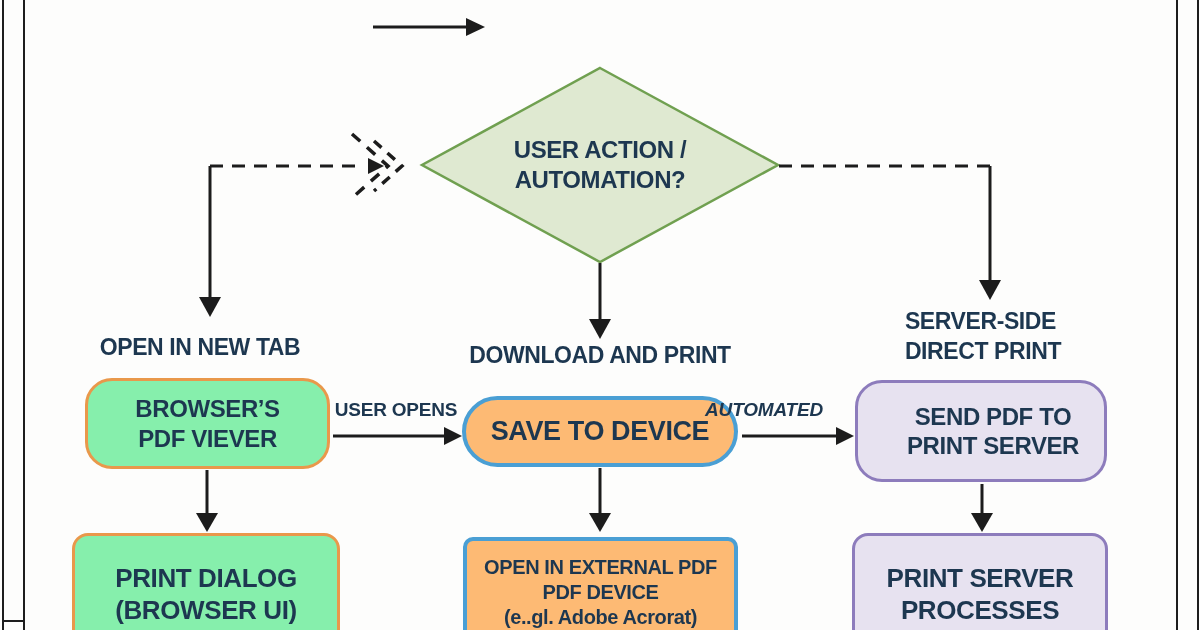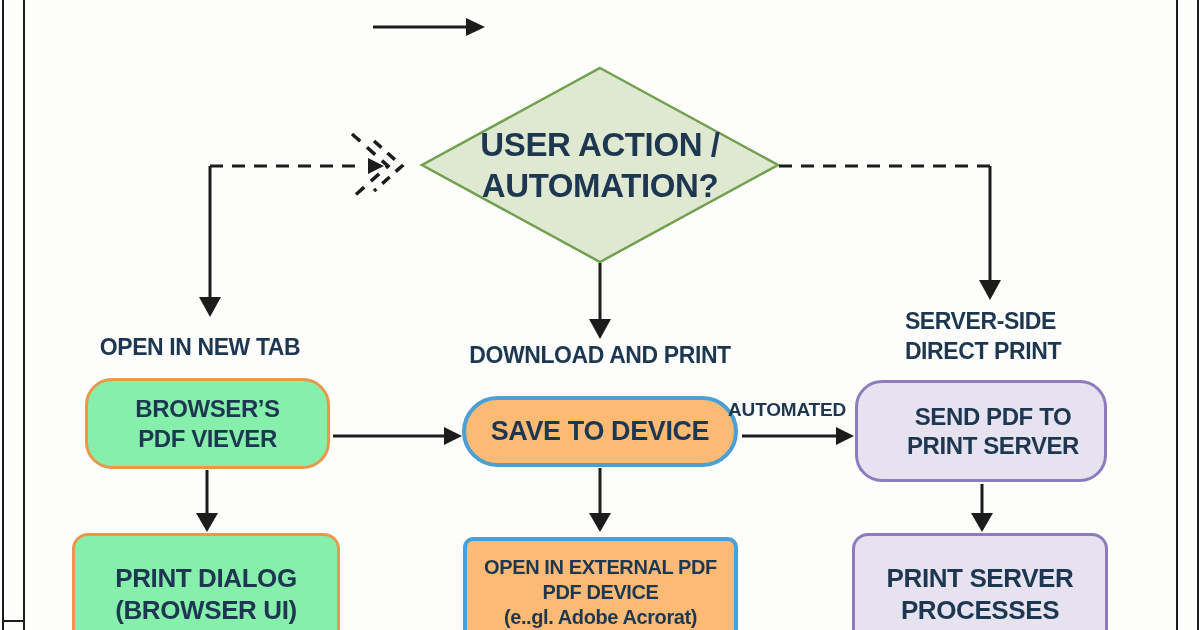--- a/index.html
+++ b/index.html
@@ -72,37 +72,38 @@
 
     <path d="M207,470 V514" stroke="#1c1c1c" stroke-width="3" fill="none"></path>
     <polygon points="196,513 218,513 207,532" fill="#1c1c1c"></polygon>
     <path d="M600,468 V514" stroke="#1c1c1c" stroke-width="3" fill="none"></path>
     <polygon points="589,513 611,513 600,532" fill="#1c1c1c"></polygon>
     <path d="M982,484 V514" stroke="#1c1c1c" stroke-width="3" fill="none"></path>
     <polygon points="971,513 993,513 982,532" fill="#1c1c1c"></polygon>
   </svg>
 
 
-  <div class="diamond-label" style="left:600px;top:165px;width:320px;font-size:33px;">USER ACTION /
+  <div class="diamond-label" style="left:600px;top:165px;width:320px;font-size:24px;">USER ACTION /
 AUTOMATION?</div>
 
   <div class="flow-label" style="left:200px;top:333px;font-size:23px;">OPEN IN NEW TAB</div>
   <div class="flow-label" style="left:600px;top:341px;font-size:23px;">DOWNLOAD AND PRINT</div>
   <div class="flow-label" style="left:983px;top:307px;font-size:23px;">SERVER-SIDE
 DIRECT PRINT</div>
 
   <div class="node orange-node" style="left:85px;top:378px;width:245px;height:91px;border-radius:27px;font-size:24px;"><span>BROWSER’S
 PDF VIEVER</span></div>
 
   <div class="node blue-node2" style="left:462px;top:396px;width:276px;height:71px;border-radius:38px;font-size:27px;"><span>SAVE TO DEVICE</span></div>
 
   <div class="node purple-node" style="left:855px;top:380px;width:252px;height:102px;border-radius:27px;font-size:24px;padding-left:24px;"><span>SEND PDF TO
 PRINT SERVER</span></div>
 
-  <div class="flow-label" style="left:787px;top:398px;font-size:19px;letter-spacing:-0.2px;">AUTOMATED</div>
+  <div class="flow-label" style="left:396px;top:398px;font-size:19px;letter-spacing:-0.2px;">USER OPENS</div>
+  <div class="flow-label" style="left:764px;top:398px;font-size:19px;letter-spacing:-0.2px;font-style:italic;">AUTOMATED</div>
 
   <div class="node orange-node" style="left:72px;top:533px;width:268px;height:120px;border-radius:16px;font-size:26px;align-items:flex-start;padding-top:27px;"><span>PRINT DIALOG
 (BROWSER UI)</span></div>
 
   <div class="node blue-node2" style="left:463px;top:537px;width:275px;height:116px;border-radius:10px;font-size:20px;align-items:flex-start;padding-top:14px;line-height:1.25;"><span>OPEN IN EXTERNAL PDF
 PDF DEVICE
 (e..gl. Adobe Acrorat)</span></div>
 
   <div class="node purple-node" style="left:852px;top:533px;width:256px;height:120px;border-radius:16px;font-size:26px;align-items:flex-start;padding-top:27px;"><span>PRINT SERVER
 PROCESSES</span></div>

